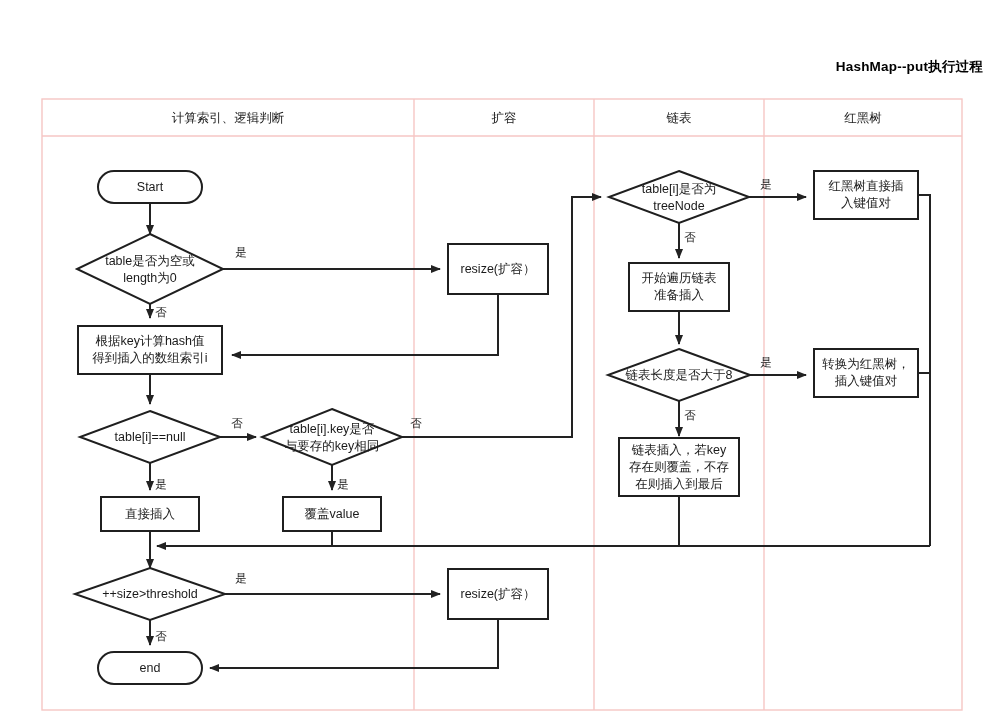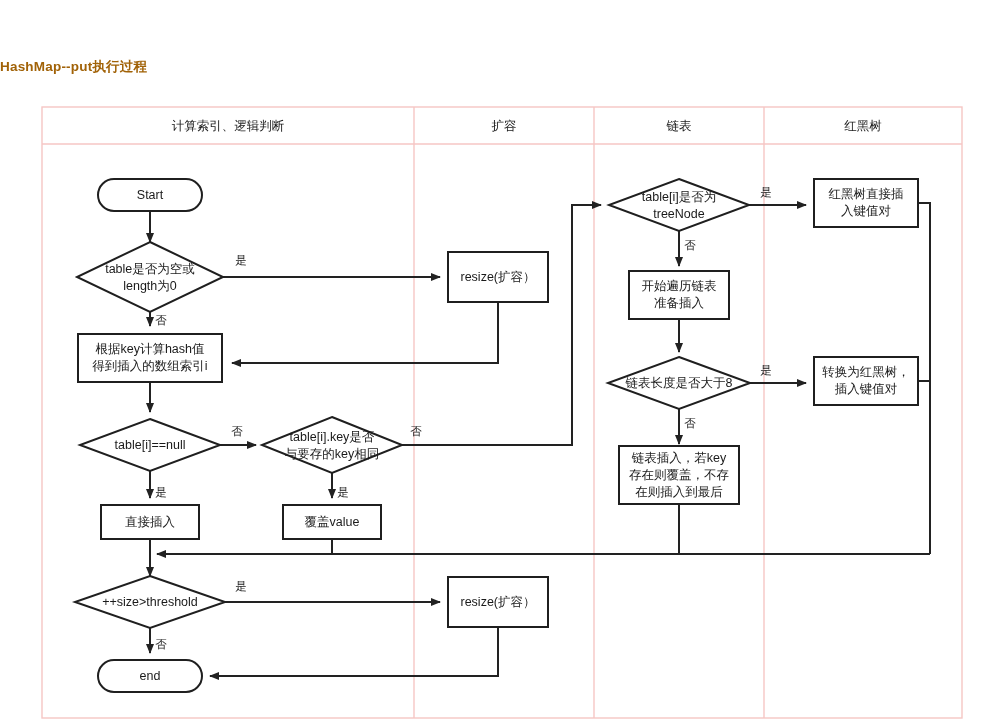--- a/index.html
+++ b/index.html
@@ -13,30 +13,30 @@
     font-family: "Liberation Sans", "DejaVu Sans", sans-serif;
     color: #222222;
     overflow: hidden;
     position: relative;
   }
   #page-title {
     position: absolute;
     left: 0;
     top: 58px;
     width: 983px;
-    text-align: left;
+    text-align: right;
     font-size: 13.5px;
     font-weight: bold;
-    color: #a16207;
+    color: #000000;
     letter-spacing: 0.2px;
   }
   #chart-area {
     position: absolute;
     left: 0;
-    top: 8px;
+    top: 0;
     width: 983px;
     height: 608px;
   }
   svg { display: block; }
   .lane-border {
     fill: none;
     stroke: #f6c6c4;
     stroke-width: 1.4;
   }
   .lane-sep {

